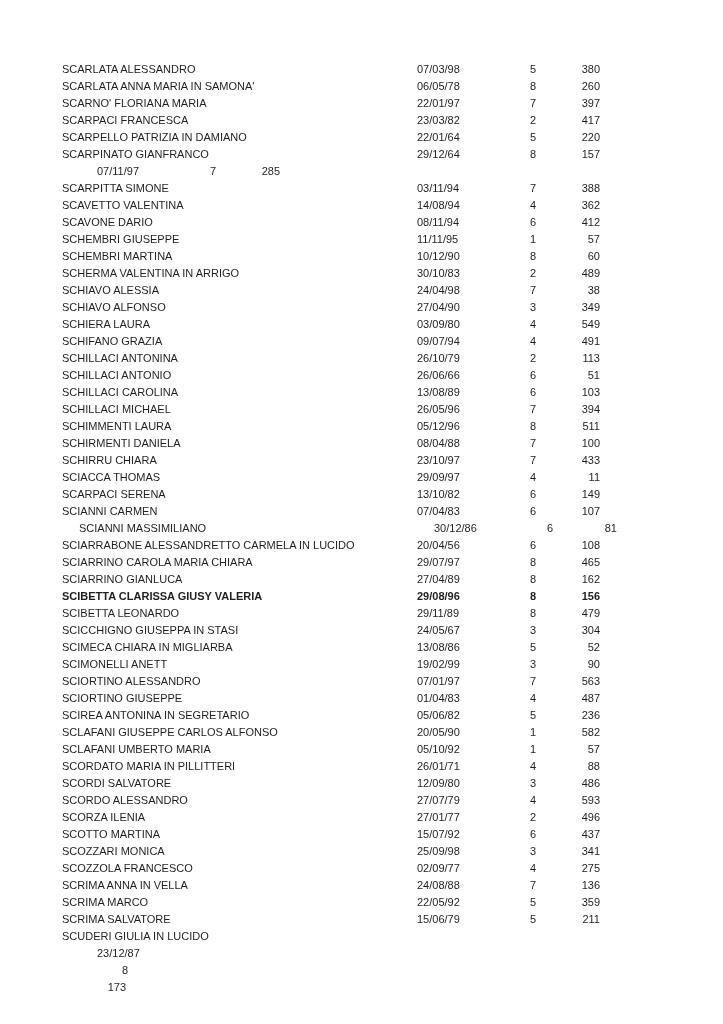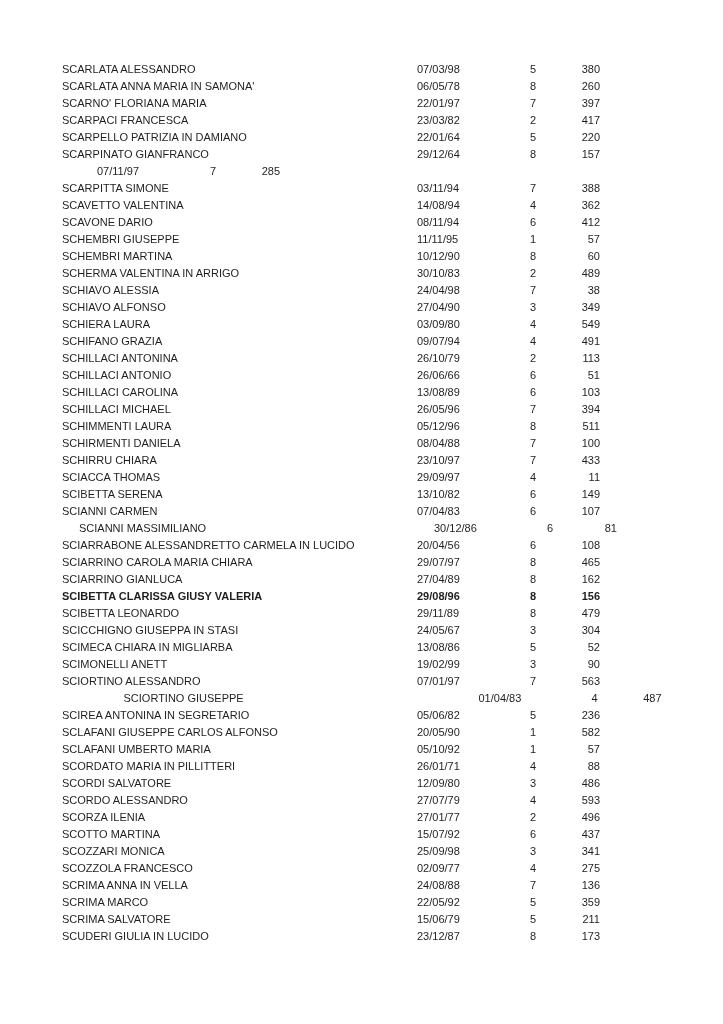--- a/index.html
+++ b/index.html
@@ -229,21 +229,21 @@
   </div>
 
   <div class="row" style="color: rgb(31, 31, 31);">
     <div class="c-name">SCIACCA THOMAS</div>
     <div class="c-date">29/09/97</div>
     <div class="c-group">4</div>
     <div class="c-number">11</div>
   </div>
 
   <div class="row" style="color: rgb(31, 31, 31);">
-    <div class="c-name">SCIBETTA SERENA</div>
+    <div class="c-name">SCARPACI SERENA</div>
     <div class="c-date">13/10/82</div>
     <div class="c-group">6</div>
     <div class="c-number">149</div>
   </div>
 
   <div class="row" style="color: rgb(31, 31, 31);">
     <div class="c-name">SCIANNI CARMEN</div>
     <div class="c-date">07/04/83</div>
     <div class="c-group">6</div>
     <div class="c-number">107</div>
@@ -312,21 +312,21 @@
     <div class="c-number">90</div>
   </div>
 
   <div class="row" style="color: rgb(31, 31, 31);">
     <div class="c-name">SCIORTINO ALESSANDRO</div>
     <div class="c-date">07/01/97</div>
     <div class="c-group">7</div>
     <div class="c-number">563</div>
   </div>
 
-  <div class="row" style="color: rgb(31, 31, 31); justify-content: center;">
+  <div class="row" style="color: rgb(31, 31, 31);">
     <div class="c-name">SCIORTINO GIUSEPPE</div>
     <div class="c-date">01/04/83</div>
     <div class="c-group">4</div>
     <div class="c-number">487</div>
   </div>
 
   <div class="row" style="color: rgb(31, 31, 31);">
     <div class="c-name">SCIREA ANTONINA IN SEGRETARIO</div>
     <div class="c-date">05/06/82</div>
     <div class="c-group">5</div>
@@ -410,20 +410,20 @@
     <div class="c-number">359</div>
   </div>
 
   <div class="row" style="color: rgb(31, 31, 31);">
     <div class="c-name">SCRIMA SALVATORE</div>
     <div class="c-date">15/06/79</div>
     <div class="c-group">5</div>
     <div class="c-number">211</div>
   </div>
 
-  <div class="row" style="color: rgb(31, 31, 31);">
+  <div class="row" style="color: rgb(31, 31, 31); flex-direction: column;">
     <div class="c-name">SCUDERI GIULIA IN LUCIDO</div>
     <div class="c-date">23/12/87</div>
     <div class="c-group">8</div>
     <div class="c-number">173</div>
   </div>
 </div>
 </div>
 
 </body></html>

